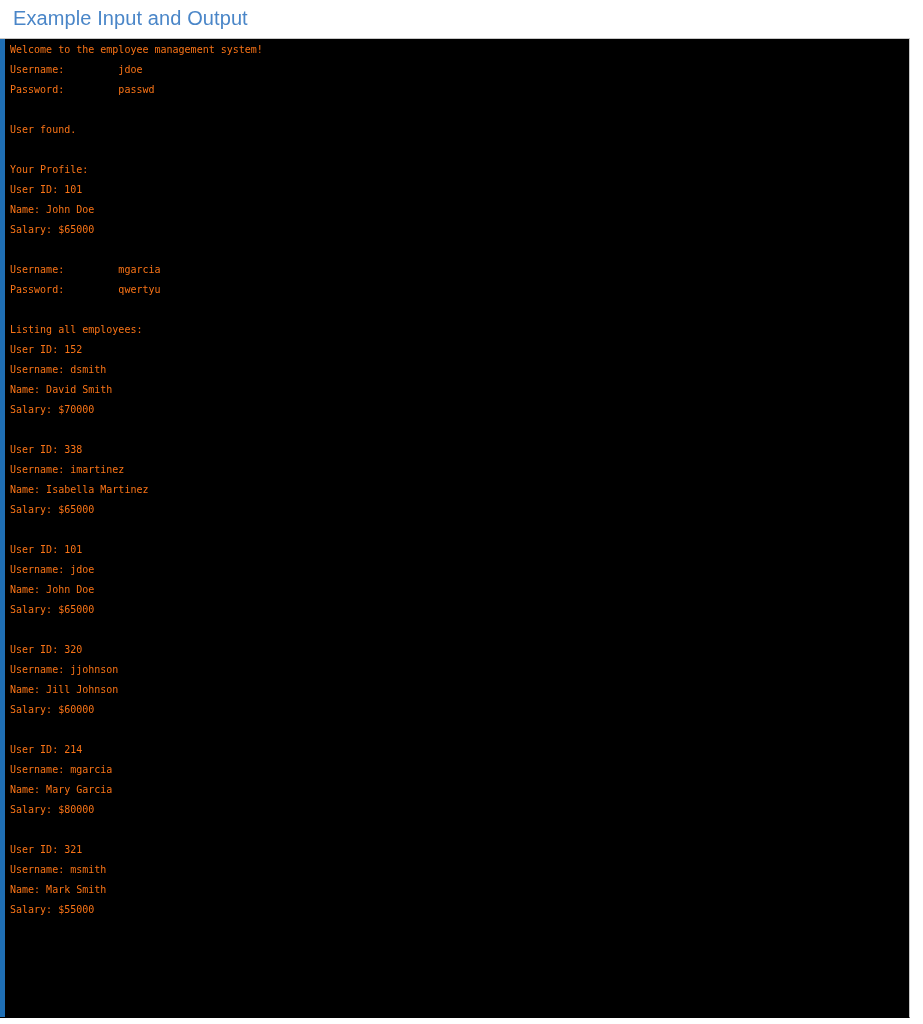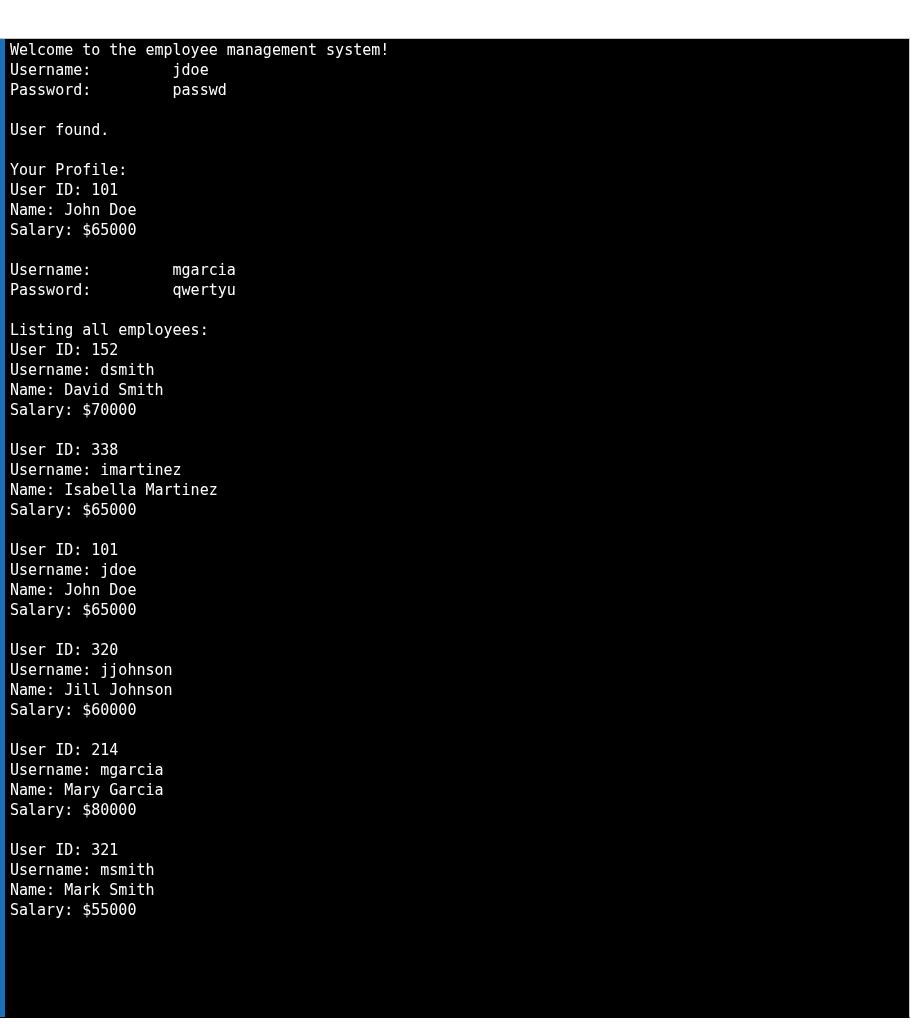--- a/index.html
+++ b/index.html
@@ -60,33 +60,34 @@
   }
 
   #console-output {
     position: absolute;
     left: 10px;
     top: 1px;
     right: 0;
     margin: 0;
     padding: 0;
     font-family: "DejaVu Sans Mono", monospace;
-    font-size: 15px;
+    font-size: 10px;
     line-height: 20px;
-    color: #ffffff;
+    color: #f97316;
     white-space: pre;
     letter-spacing: 0px;
     -webkit-font-smoothing: none;
   }
 </style>
 </head>
 <body>
 
 <div id="page">
 
+  <div id="section-heading">Example Input and Output</div>
 
   <div id="console-block">
     <div id="console-accent-bar"></div>
     <pre id="console-output">Welcome to the employee management system!
 Username:         jdoe
 Password:         passwd
 
 User found.
 
 Your Profile:

